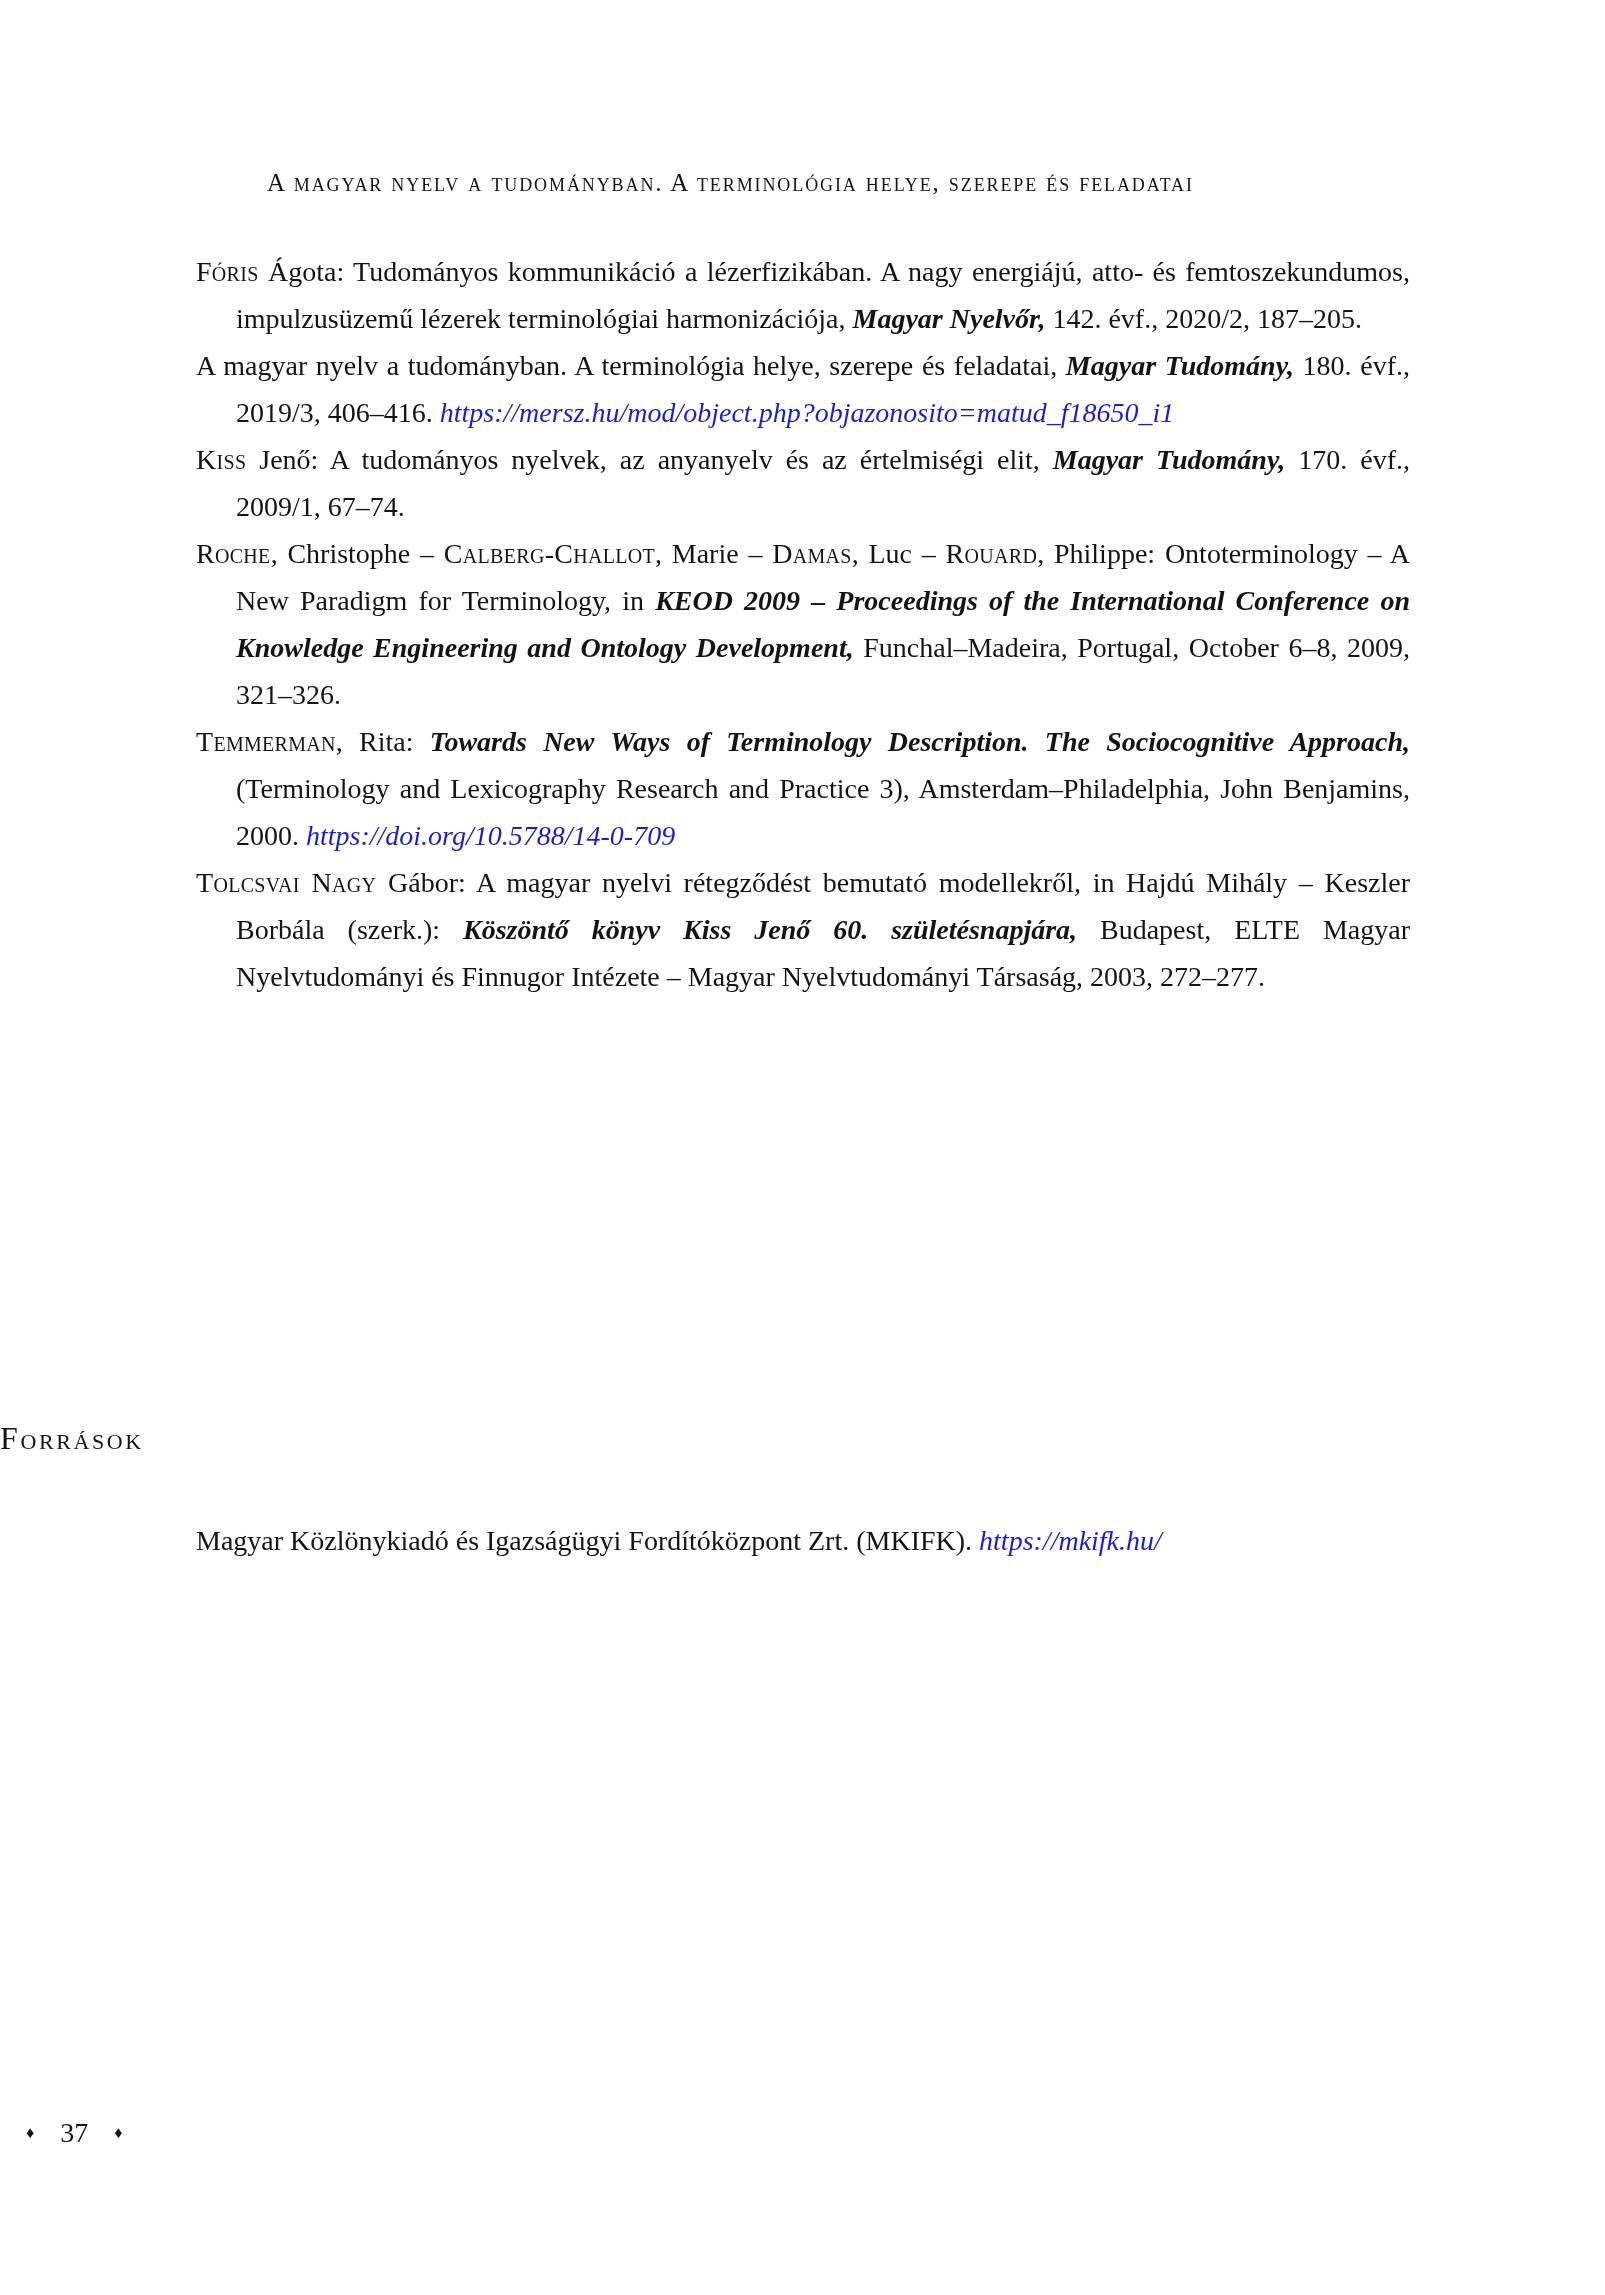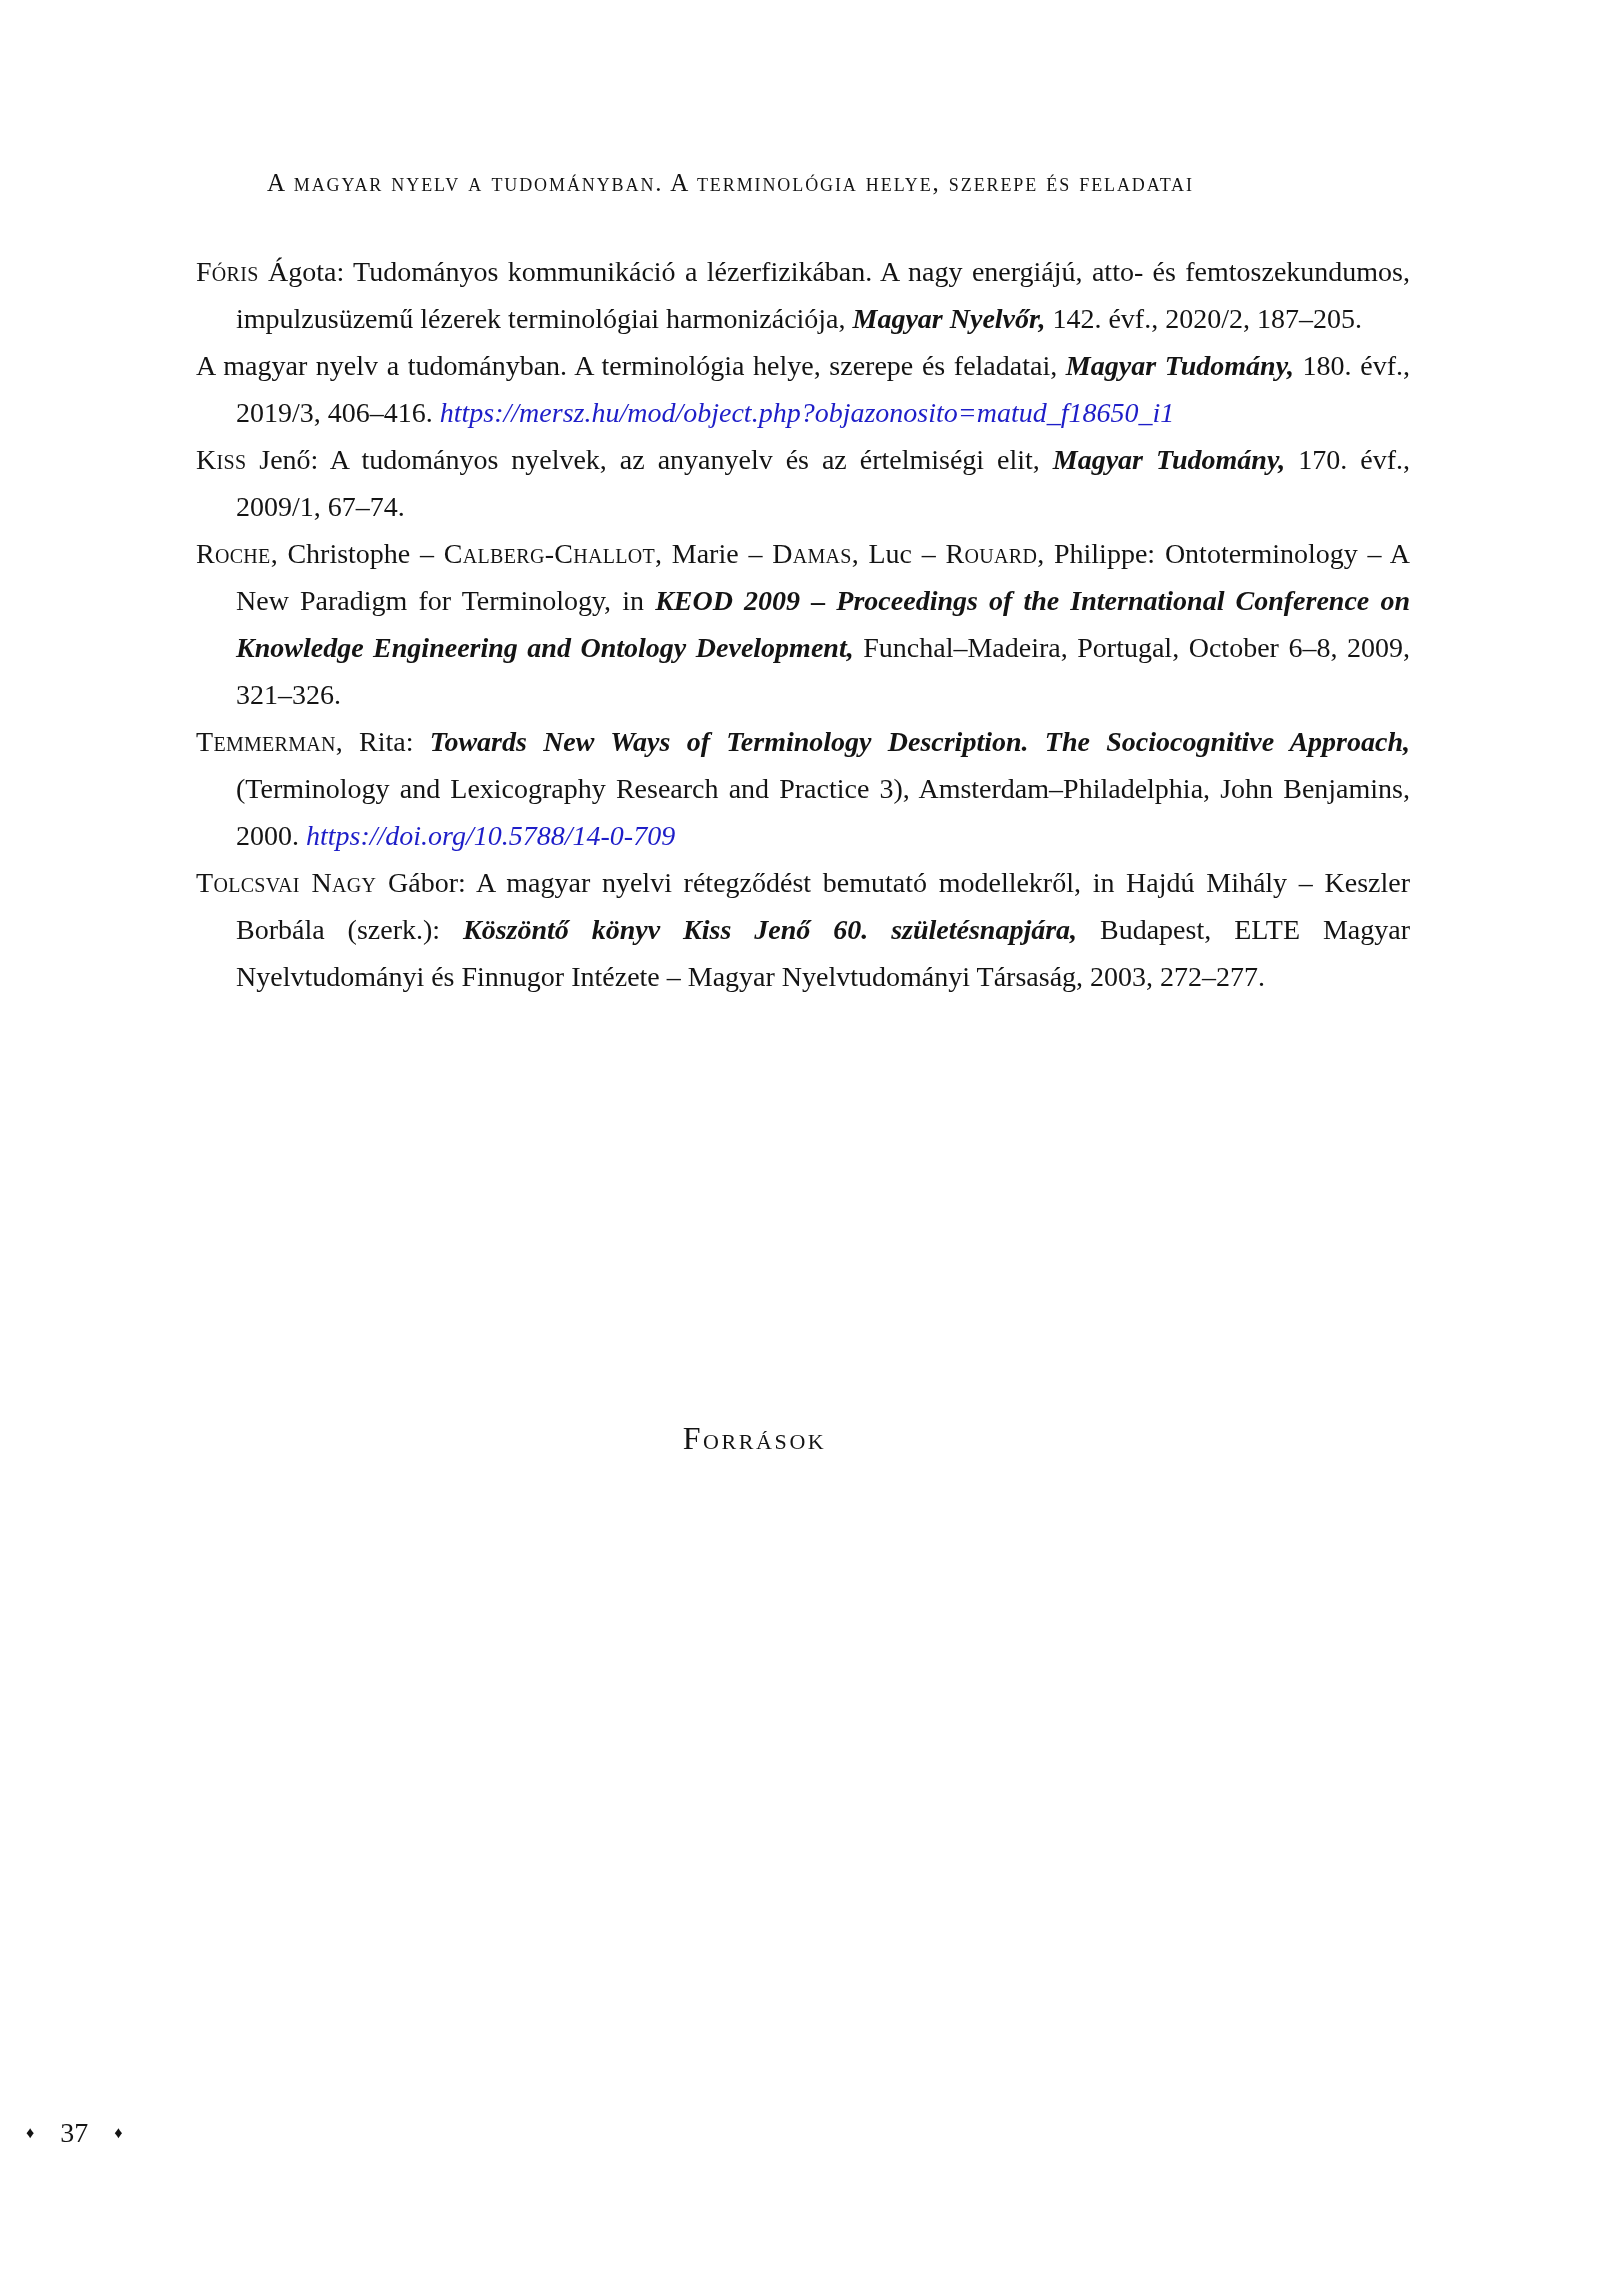--- a/index.html
+++ b/index.html
@@ -55,26 +55,24 @@
     text-decoration: none;
     overflow-wrap: anywhere;
     font-style: italic;
   }
   .sources-heading {
     position: absolute;
     top: 1420px;
     left: 0;
     width: 100%;
     margin: 0;
-    text-align: center;
     font-weight: normal;
     font-variant: small-caps;
     font-size: 32px;
     letter-spacing: 2.6px;
-    padding-left: 24px;
   }
   .sources-list {
     position: absolute;
     top: 1517px;
     left: 196px;
     width: 1214px;
     font-size: 28px;
     line-height: 47px;
   }
   .source-entry {
@@ -104,19 +102,22 @@
       <p class="ref-entry"><span class="smallcaps">Fóris</span><span class="normal"> Ágota: Tudományos kommunikáció a lézerfizikában. A nagy energiájú, atto- és femto­szekundumos, impulzusüzemű lézerek terminológiai harmonizációja, </span><span class="italic">Magyar Nyelvőr,</span><span class="normal"> 142. évf., 2020/2, 187–205.</span></p>
       <p class="ref-entry"><span class="normal">A magyar nyelv a tudományban. A terminológia helye, szerepe és feladatai, </span><span class="italic">Magyar Tudomány,</span><span class="normal"> 180. évf., 2019/3, 406–416. </span><a class="link" href="#">https://mersz.hu/mod/object.php?objazonosito=matud_f18650_i1</a></p>
       <p class="ref-entry"><span class="smallcaps">Kiss</span><span class="normal"> Jenő: A tudományos nyelvek, az anyanyelv és az értelmiségi elit, </span><span class="italic">Magyar Tudomány,</span><span class="normal"> 170. évf., 2009/1, 67–74.</span></p>
       <p class="ref-entry"><span class="smallcaps">Roche</span><span class="normal">, Christophe – </span><span class="smallcaps">Calberg-Challot</span><span class="normal">, Marie – </span><span class="smallcaps">Damas</span><span class="normal">, Luc – </span><span class="smallcaps">Rouard</span><span class="normal">, Philippe: Ontoterminology – A New Paradigm for Terminology, in </span><span class="italic">KEOD 2009 – Proceedings of the International Conference on Knowledge Engineering and Ontology Development,</span><span class="normal"> Funchal–Madeira, Portugal, October 6–8, 2009, 321–326.</span></p>
       <p class="ref-entry"><span class="smallcaps">Temmerman</span><span class="normal">, Rita: </span><span class="italic">Towards New Ways of Terminology Description. The Sociocognitive Approach,</span><span class="normal"> (Terminology and Lexicography Research and Practice 3), Amsterdam–Phila­delphia, John Benjamins, 2000. </span><a class="link" href="#">https://doi.org/10.5788/14-0-709</a></p>
       <p class="ref-entry"><span class="smallcaps">Tolcsvai Nagy</span><span class="normal"> Gábor: A magyar nyelvi rétegződést bemutató modellekről, in Hajdú Mihály – Keszler Borbála (szerk.): </span><span class="italic">Köszöntő könyv Kiss Jenő 60. születésnapjára,</span><span class="normal"> Budapest, ELTE Magyar Nyelvtudományi és Finnugor Intézete – Magyar Nyelvtudományi Társaság, 2003, 272–277.</span></p>
     </main>
 
   <h2 class="sources-heading">Források</h2>
 
+  <div class="sources-list">
+      <p class="source-entry"><span class="normal">Magyar Közlönykiadó és Igazságügyi Fordítóközpont Zrt. (MKIFK). </span><a class="link" href="#">https://mkifk.hu/</a></p>
+    </div>
 
   <footer class="page-footer">
     <span class="orn">♦</span><span class="pagenum">37</span><span class="orn">♦</span>
   </footer>
 
 </div>
 
 
 </body></html>

